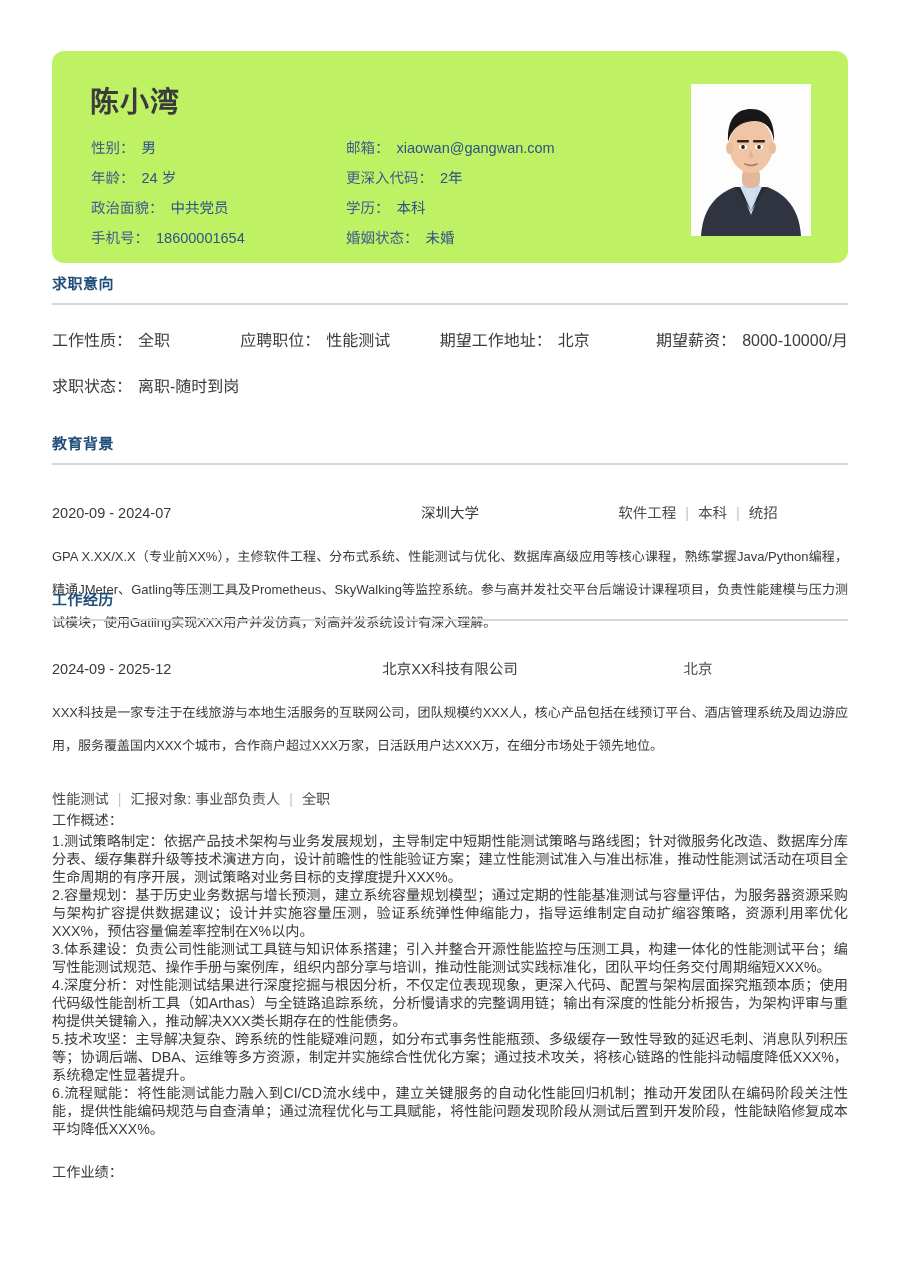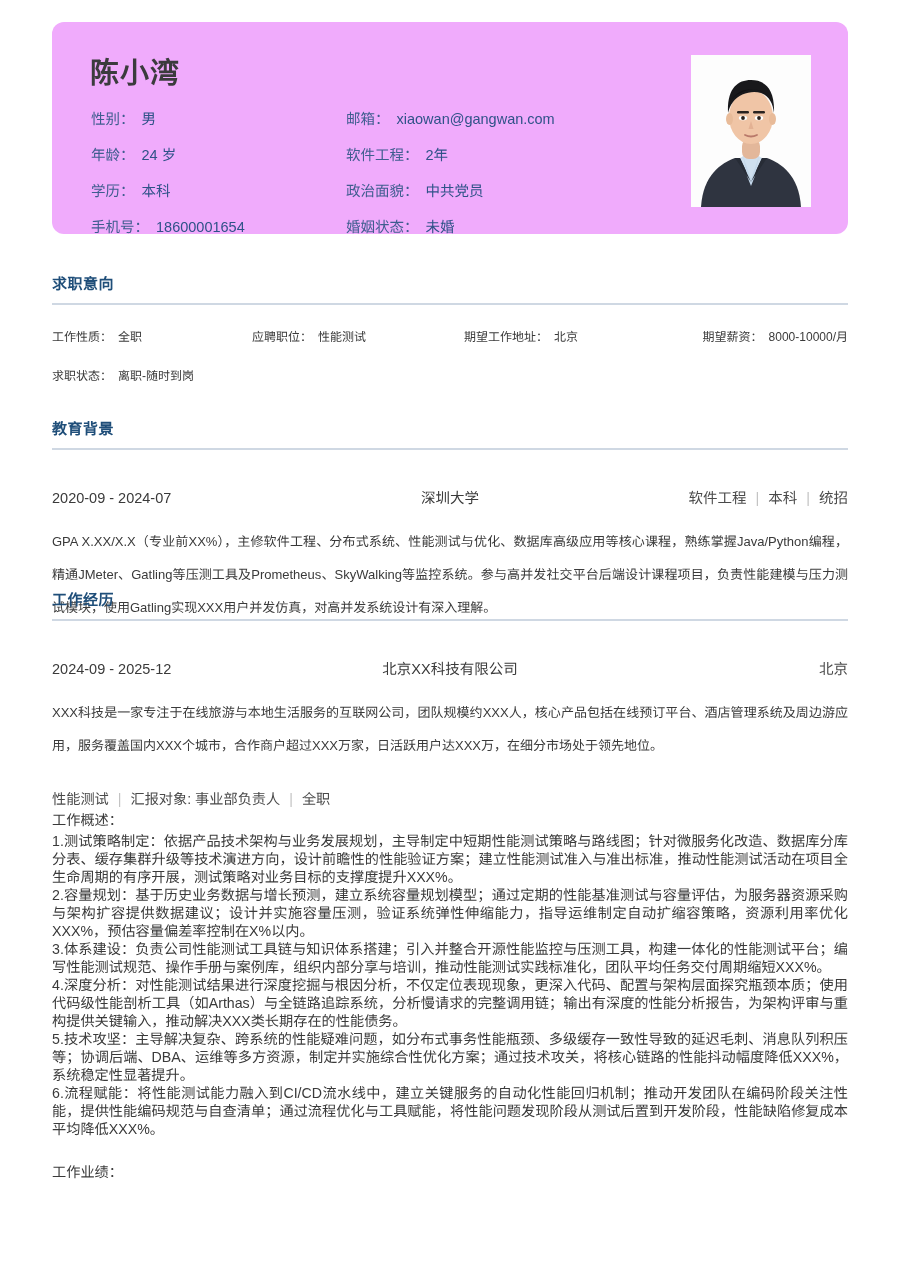--- a/index.html
+++ b/index.html
@@ -7,30 +7,30 @@
   html, body {
     width:900px; height:1275px;
     background:#ffffff;
     font-family:"Liberation Sans", "DejaVu Sans", sans-serif;
     -webkit-font-smoothing:antialiased;
   }
   .page { width:900px; height:1275px; position:relative; overflow:hidden; background:#fff; }
 
   
   .header-card{
-    position:absolute; left:52px; top:22px; width:796px; height:212px;
-    background:#f0abfc; border-radius:12px;
+    position:absolute; left:52px; top:51px; width:796px; height:212px;
+    background:#bef264; border-radius:12px;
   }
   .name{
     position:absolute; left:38px; top:27px;
     font-size:29px; font-weight:bold; color:#3b3b3d; letter-spacing:1px;
   }
   .info-grid{
     position:absolute; left:39px; top:84px; width:620px;
-    display:grid; grid-template-columns:255px 1fr; row-gap:10px;
+    display:grid; grid-template-columns:255px 1fr; row-gap:4px;
   }
   .info-item{
     height:26px; line-height:26px; font-size:14.5px; color:#3f5d8f; white-space:nowrap;
   }
   .info-item .lbl{ color:#3f5d8f; }
   .info-item .val{ color:#2f5288; margin-left:7px; }
 
   .photo{
     position:absolute; right:37px; top:33px; width:120px; height:152px;
     background:#ffffff; overflow:hidden;
@@ -44,34 +44,34 @@
     padding-bottom:10px;
   }
   .sec-rule{ height:2px; background:#cfd8e3; width:100%; }
 
   .row3{
     display:flex; align-items:baseline; font-size:14.5px; color:#3a3a3a;
     margin-top:36px;
   }
   .row3 .c-left{ flex:0 0 300px; text-align:left; }
   .row3 .c-mid{ flex:1 1 auto; text-align:center; }
-  .row3 .c-right{ flex:0 0 300px; text-align:right; color:#4a4a4a; }
+  .row3 .c-right{ flex:0 0 300px; text-align:center; color:#4a4a4a; }
 
   .meta-sep{ color:#c3c3c3; margin:0 9px; font-weight:300; }
 
   .body-text{
     font-size:13px; line-height:33px; color:#3a3a3a;
     text-align:justify; margin-top:18px;
   }
   .tags-line{
     font-size:14.2px; color:#4a4a4a; margin-top:26px;
   }
 
   
-  .ji-row{ display:flex; font-size:12px; color:#3a3a3a; }
+  .ji-row{ display:flex; font-size:16px; color:#3a3a3a; }
   .ji-row .cell{ white-space:nowrap; }
   .ji-row .cell .lbl{ color:#3a3a3a; }
   .ji-row .cell .val{ color:#3a3a3a; margin-left:6px; }
   .ji-line1{ margin-top:22px; }
   .ji-line1 .cell:nth-child(1){ width:200px; }
   .ji-line1 .cell:nth-child(2){ width:212px; }
   .ji-line1 .cell:nth-child(3){ width:230px; }
   .ji-line1 .cell:nth-child(4){ flex:1; text-align:right; }
   .ji-line2{ margin-top:22px; }
 
@@ -94,28 +94,28 @@
         <span class="lbl">性别：</span><span class="val">男</span>
       </div>
       <div class="info-item">
         <span class="lbl">邮箱：</span><span class="val">xiaowan@gangwan.com</span>
       </div>
 
       <div class="info-item">
         <span class="lbl">年龄：</span><span class="val">24 岁</span>
       </div>
       <div class="info-item">
-        <span class="lbl">软件工程：</span><span class="val">2年</span>
-      </div>
-
+        <span class="lbl">更深入代码：</span><span class="val">2年</span>
+      </div>
+
+      <div class="info-item">
+        <span class="lbl">政治面貌：</span><span class="val">中共党员</span>
+      </div>
       <div class="info-item">
         <span class="lbl">学历：</span><span class="val">本科</span>
-      </div>
-      <div class="info-item">
-        <span class="lbl">政治面貌：</span><span class="val">中共党员</span>
       </div>
 
       <div class="info-item">
         <span class="lbl">手机号：</span><span class="val">18600001654</span>
       </div>
       <div class="info-item">
         <span class="lbl">婚姻状态：</span><span class="val">未婚</span>
       </div>
     </div>
 
@@ -175,21 +175,21 @@
       </div>
     </div>
 
     <div class="ji-row ji-line2">
       <div class="cell">
         <span class="lbl">求职状态：</span><span class="val">离职-随时到岗</span>
       </div>
     </div>
   </div>
 
-  <div class="section" style="top:417px;">
+  <div class="section" style="top:432px;">
     <div class="sec-title">教育背景</div>
     <div class="sec-rule"></div>
 
     <div class="row3">
       <div class="c-left">2020-09 - 2024-07</div>
       <div class="c-mid">深圳大学</div>
       <div class="c-right">
         <span>软件工程</span><span class="meta-sep">|</span><span>本科</span><span class="meta-sep">|</span><span>统招</span>
       </div>
     </div>

